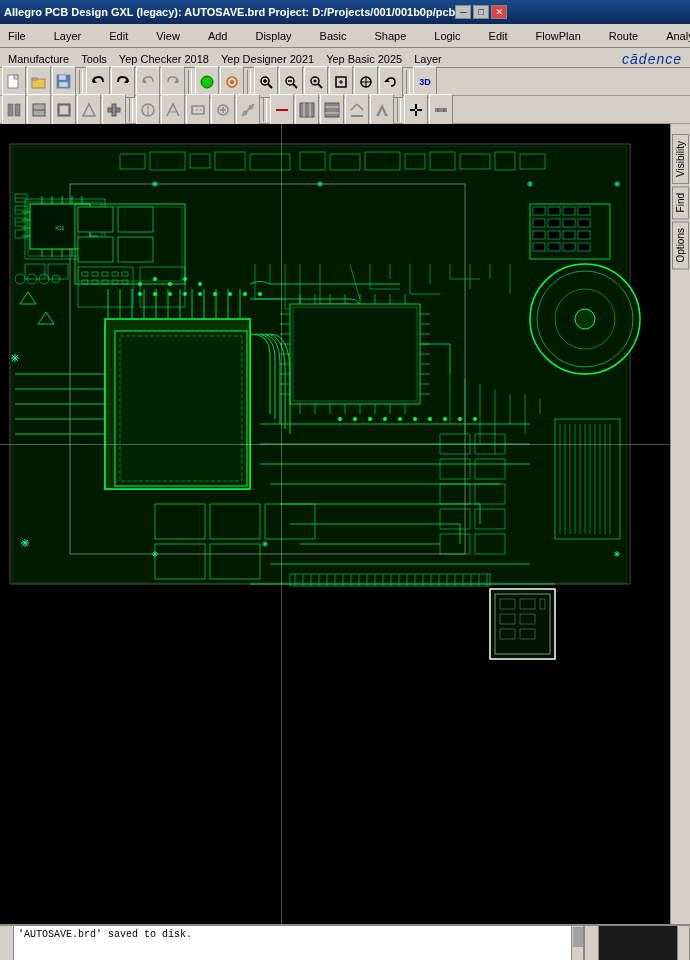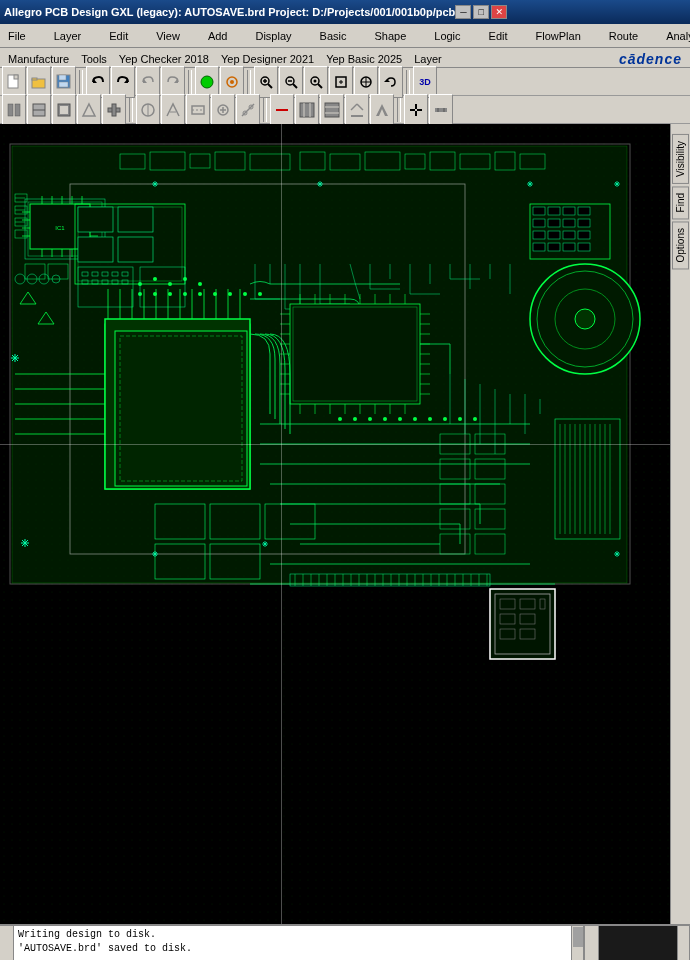--- a/index.html
+++ b/index.html
@@ -73,21 +73,21 @@
       border-bottom: 1px solid #888;
       gap: 0;
     }
 
     
     #cadence-logo {
       margin-left: auto;
       padding-right: 6px;
       font-size: 14px;
       font-style: italic;
-      font-weight: bold;
+      font-weight: normal;
       color: #003399;
       letter-spacing: 1px;
     }
 
     
     .toolbar-row {
       background: #d4d0c8;
       height: 28px;
       display: flex;
       align-items: center;
@@ -968,21 +968,20 @@
   </div>
 </div>
 
 <div id="bottom-area">
 
   <div id="log-panel">
     <div id="log-label">
       <span>Command</span>
     </div>
     <div id="log-content">
-      <div>Writing design to disk.</div>
       <div>'AUTOSAVE.brd' saved to disk.</div>
 
     </div>
     <div id="log-scroll">
       <div id="log-scroll-thumb"></div>
     </div>
   </div>
 
   <div id="worldview-panel">
     <div id="worldview-label">

